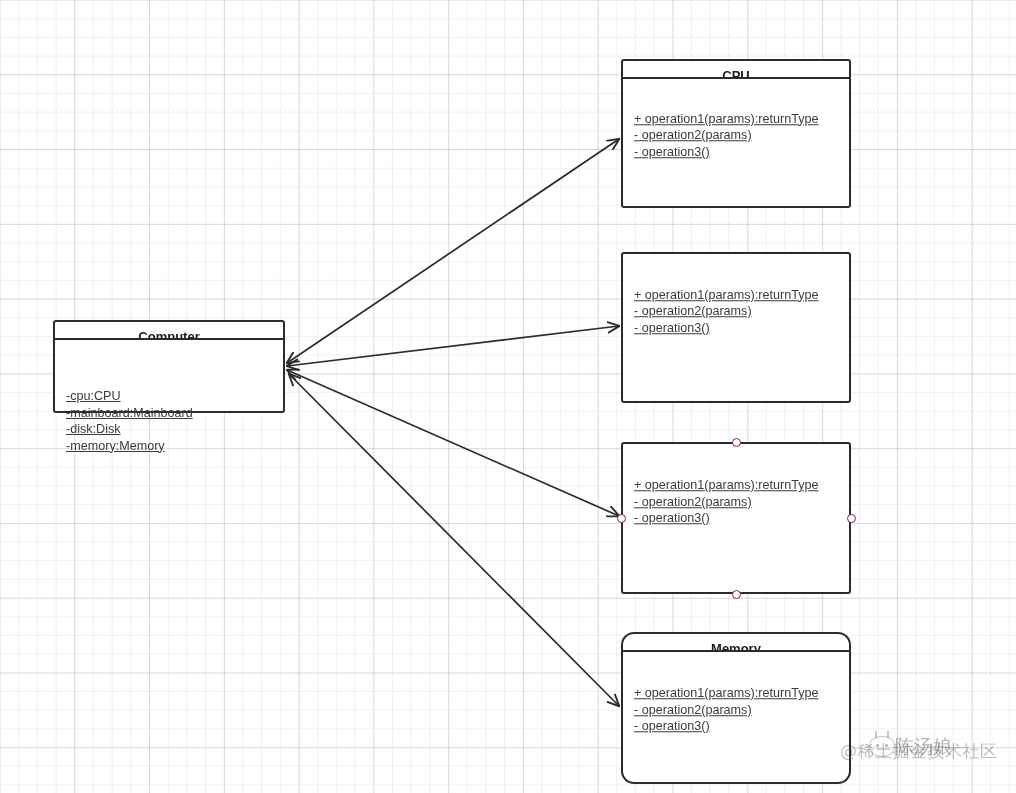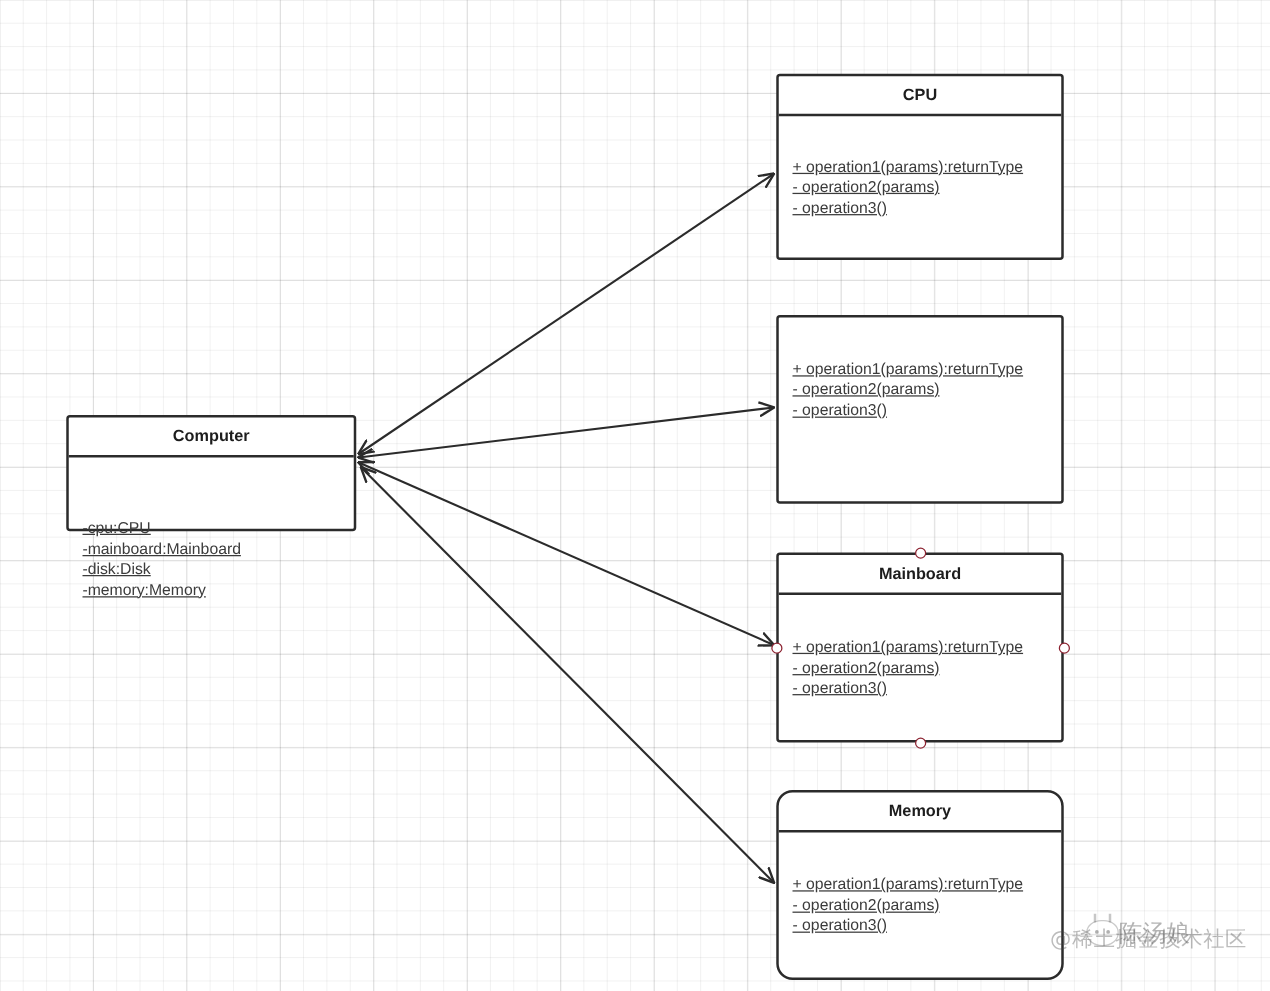--- a/index.html
+++ b/index.html
@@ -33,21 +33,21 @@
   }
   .uml-class {
     position: absolute;
     box-sizing: border-box;
     background: #ffffff;
     border: 2px solid #2b2b2b;
     border-radius: 3px;
   }
   .uml-title {
     box-sizing: border-box;
-    height: 32px;
+    height: 18px;
     line-height: 30px;
     text-align: center;
     font-weight: bold;
     font-size: 13px;
     color: #1d1d1d;
     border-bottom: 2px solid #2b2b2b;
     white-space: nowrap;
     overflow: hidden;
   }
   .uml-body {
@@ -140,21 +140,21 @@
     </defs>
     <g id="edge-group" stroke="#2b2b2b" stroke-width="1.7" fill="none">
         <line x1="287" y1="363" x2="619" y2="139" marker-end="url(#arrow-end)" marker-start="url(#arrow-start)"></line>
         <line x1="287" y1="366" x2="619" y2="326" marker-end="url(#arrow-end)" marker-start="url(#arrow-start)"></line>
         <line x1="287" y1="370" x2="619" y2="516" marker-end="url(#arrow-end)" marker-start="url(#arrow-start)"></line>
         <line x1="289" y1="374" x2="619" y2="706" marker-end="url(#arrow-end)" marker-start="url(#arrow-start)"></line>
       </g>
   </svg>
 
   <div id="class-layer">
-      <div class="uml-class" style="left: 53px; top: 332px; width: 232px; height: 93px;">
+      <div class="uml-class" style="left: 53px; top: 320px; width: 232px; height: 93px;">
         <div class="uml-title">Computer</div>
         <div class="uml-body">
           <div class="members attrs">
             <div>-cpu:CPU</div>
             <div>-mainboard:Mainboard</div>
             <div>-disk:Disk</div>
             <div>-memory:Memory</div>
           </div>
         </div>
       </div>
@@ -171,21 +171,20 @@
       <div class="uml-class" style="left: 621px; top: 252px; width: 230px; height: 151px;">
         <div class="uml-body">
           <div class="members ops">
             <div>+ operation1(params):returnType</div>
             <div>- operation2(params)</div>
             <div>- operation3()</div>
           </div>
         </div>
       </div>
       <div class="uml-class" style="left: 621px; top: 442px; width: 230px; height: 152px;">
-        <div class="uml-title">Mainboard</div>
         <div class="uml-body">
           <div class="members ops">
             <div>+ operation1(params):returnType</div>
             <div>- operation2(params)</div>
             <div>- operation3()</div>
           </div>
         </div>
       </div>
       <div class="uml-class" style="left: 621px; top: 632px; width: 230px; height: 152px; border-radius: 13px;">
         <div class="uml-title">Memory</div>

